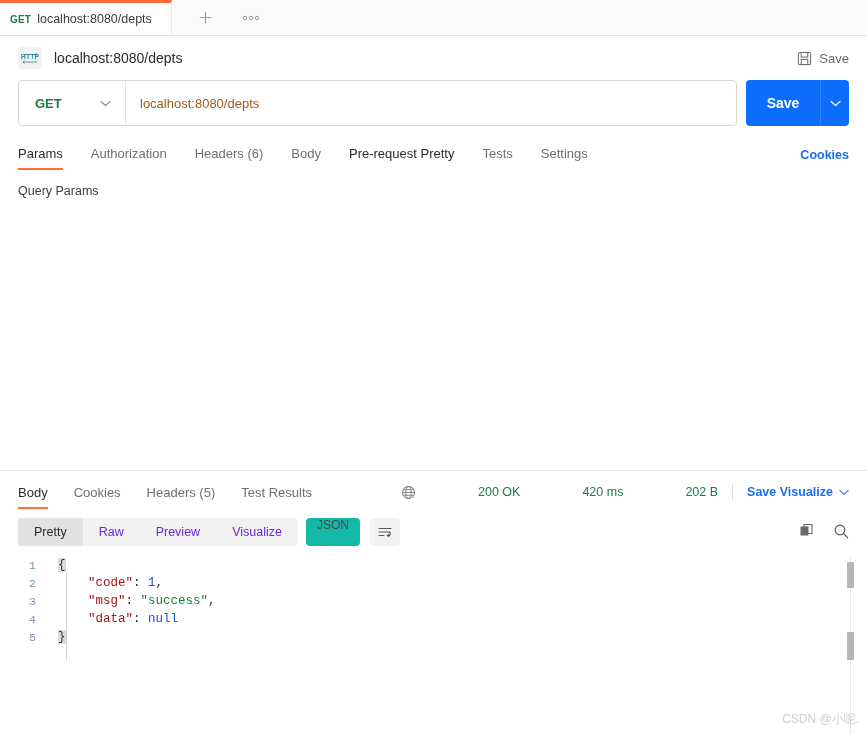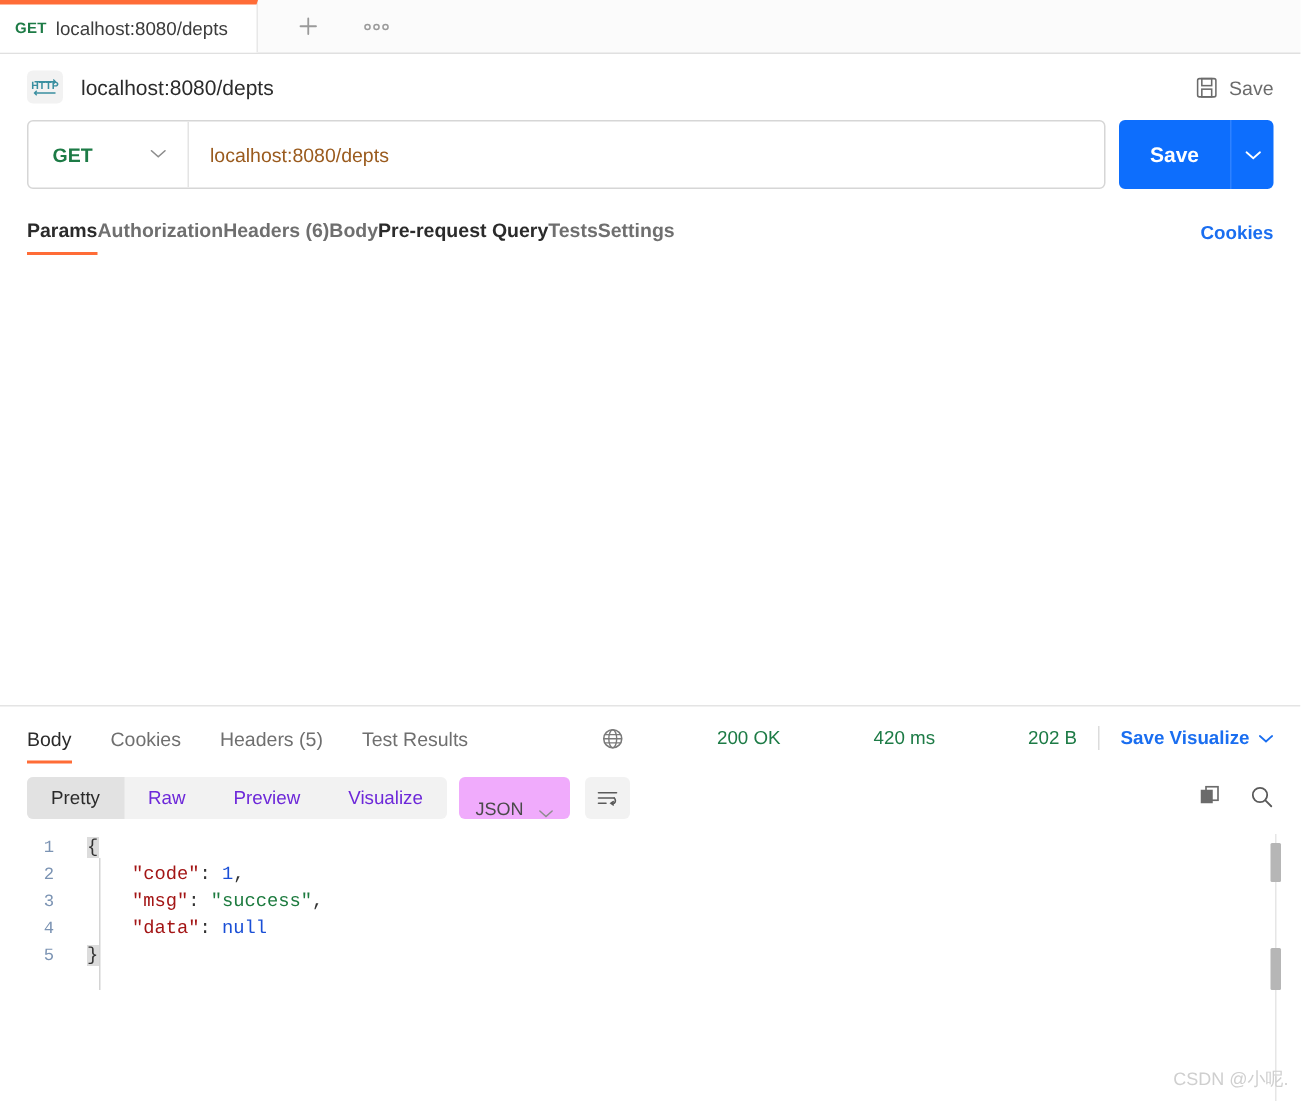--- a/index.html
+++ b/index.html
@@ -158,21 +158,21 @@
 
   
   .req-tabs {
     display: flex;
     align-items: center;
     justify-content: space-between;
     padding: 0 18px;
     margin-top: 14px;
     height: 30px;
   }
-  .req-tabs-list { display: flex; align-items: flex-end; height: 30px; font-weight: bold; }
+  .req-tabs-list { display: flex; gap: 28px; align-items: flex-end; height: 30px; }
   .rtab {
     font-size: 13px;
     color: #6f6f6f;
     cursor: pointer;
     padding-bottom: 7px;
     border-bottom: 2px solid transparent;
     white-space: nowrap;
   }
   .rtab.active { color: #2b2b2b; border-bottom-color: #ff6c37; }
   .rtab.strong { color: #2b2b2b; }
@@ -254,28 +254,29 @@
     padding: 0 16px;
     height: 28px;
     display: flex; align-items: center;
     font-size: 12.5px;
     color: #6d28d9;
     cursor: pointer;
   }
   .vtab.active { background: #e2e2e2; color: #2b2b2b; }
   .lang-select {
     margin-left: 8px;
-    background: #f0abfc;
+    background: #14b8a6;
     border-radius: 4px;
     height: 28px;
-    display: flex; align-items: flex-end; gap: 10px;
+    display: flex; align-items: flex-start; gap: 10px;
     padding: 0 11px;
     font-size: 12px;
     color: #4a4a4a;
     cursor: pointer;
+    flex-direction: column;
   }
   .wrap-btn {
     margin-left: 10px;
     width: 30px; height: 28px;
     background: #f2f2f2;
     border-radius: 4px;
     display: flex; align-items: center; justify-content: center;
     cursor: pointer;
   }
   .toolbar-right { display: flex; align-items: center; gap: 18px; color: #5a5a5a; }
@@ -412,27 +413,28 @@
         </div>
       </div>
     </div>
 
     <div class="req-tabs">
       <div class="req-tabs-list">
         <div class="rtab active">Params</div>
         <div class="rtab">Authorization</div>
         <div class="rtab">Headers (6)</div>
         <div class="rtab">Body</div>
-        <div class="rtab strong">Pre-request Query</div>
+        <div class="rtab strong">Pre-request Pretty</div>
         <div class="rtab">Tests</div>
         <div class="rtab">Settings</div>
       </div>
       <div class="cookies-link">Cookies</div>
     </div>
 
+    <div class="qp-title">Query Params</div>
 
     <div class="spacer"></div>
   </div>
 
   <div class="response">
     <div class="resp-tabs">
       <div class="resp-tabs-list">
         <div class="rtab active">Body</div>
         <div class="rtab">Cookies</div>
         <div class="rtab">Headers (5)</div>

